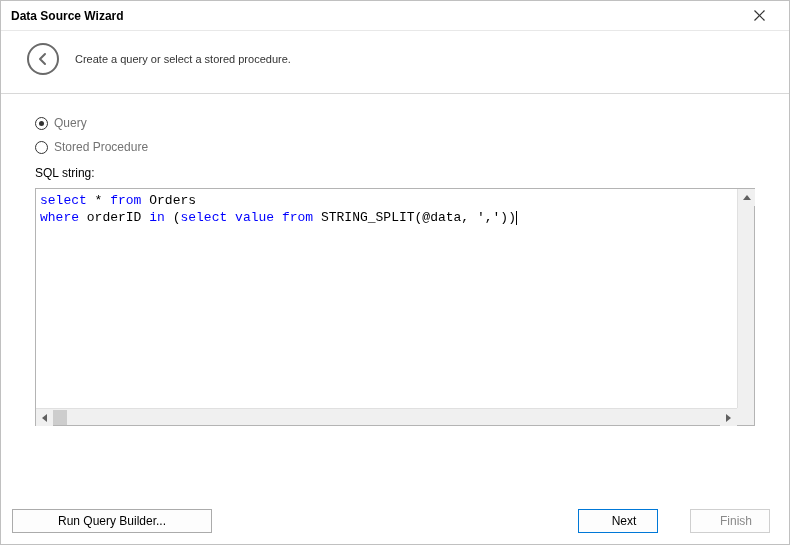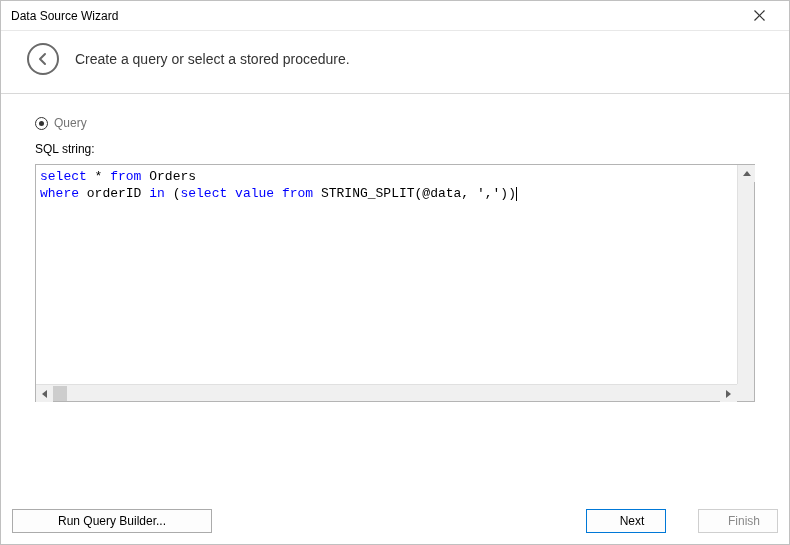--- a/index.html
+++ b/index.html
@@ -16,20 +16,21 @@
       overflow: hidden;
       border: 1px solid #c0c0c0;
     }
     .titlebar {
       display: flex;
       justify-content: space-between;
       align-items: center;
       height: 30px;
       padding: 0 10px 0 10px;
       border-bottom: 1px solid #e8e8e8;
+      font-weight: bold;
     }
     .titlebar-title {
       font-size: 12px;
       color: #000;
     }
     .close-btn {
       width: 40px;
       height: 30px;
       display: flex;
       align-items: center;
@@ -49,21 +50,21 @@
       height: 32px;
       border: 2px solid #6a6a6a;
       border-radius: 50%;
       display: flex;
       align-items: center;
       justify-content: center;
       cursor: pointer;
     }
     .back-btn svg { width: 14px; height: 14px; }
     .subtitle {
-      font-size: 14px;
+      font-size: 11px;
       color: #333;
       text-align: center;
     }
     .content {
       padding: 22px 34px 10px 34px;
     }
     .radio-row {
       display: flex;
       align-items: center;
       gap: 6px;
@@ -183,21 +184,21 @@
     }
     .arrow-tri {
       width: 0; height: 0;
     }
     .tri-up { border-left: 4px solid transparent; border-right: 4px solid transparent; border-bottom: 5px solid #606060; }
     .tri-left { border-top: 4px solid transparent; border-bottom: 4px solid transparent; border-right: 5px solid #606060; }
     .tri-right { border-top: 4px solid transparent; border-bottom: 4px solid transparent; border-left: 5px solid #606060; }
     .footer {
       position: absolute;
       left: 0;
-      right: 0;
+      right: 8px;
       bottom: 0;
       padding: 10px 12px 12px 12px;
       display: flex;
       justify-content: space-between;
       align-items: center;
     }
     .footer-right {
       display: flex;
       gap: 8px;
     }
@@ -238,20 +239,24 @@
   </div>
   <div class="subtitle">Create a query or select a stored procedure.</div>
 </div>
 
 <div class="content">
   <div class="radio-row">
     <div class="radio-outer">
       <div class="radio-inner"></div>
     </div>
     <div class="radio-label">Query</div>
+  </div>
+  <div class="radio-row">
+    <div class="radio-outer"></div>
+    <div class="radio-label">Stored Procedure</div>
   </div>
 
   <div class="field-label">SQL string:</div>
 
   <div class="editor-wrap">
     <div class="editor"><span class="kw">select</span><span> * </span><span class="kw">from</span><span> Orders</span>
 <span class="kw">where</span><span> orderID </span><span class="kw">in</span><span> (</span><span class="kw">select</span><span> </span><span class="kw">value</span><span> </span><span class="kw">from</span><span> STRING_SPLIT(@data, ','))</span><span class="cursor"></span></div>
 
     <div class="vscroll">
       <div class="vscroll-arrow up">

